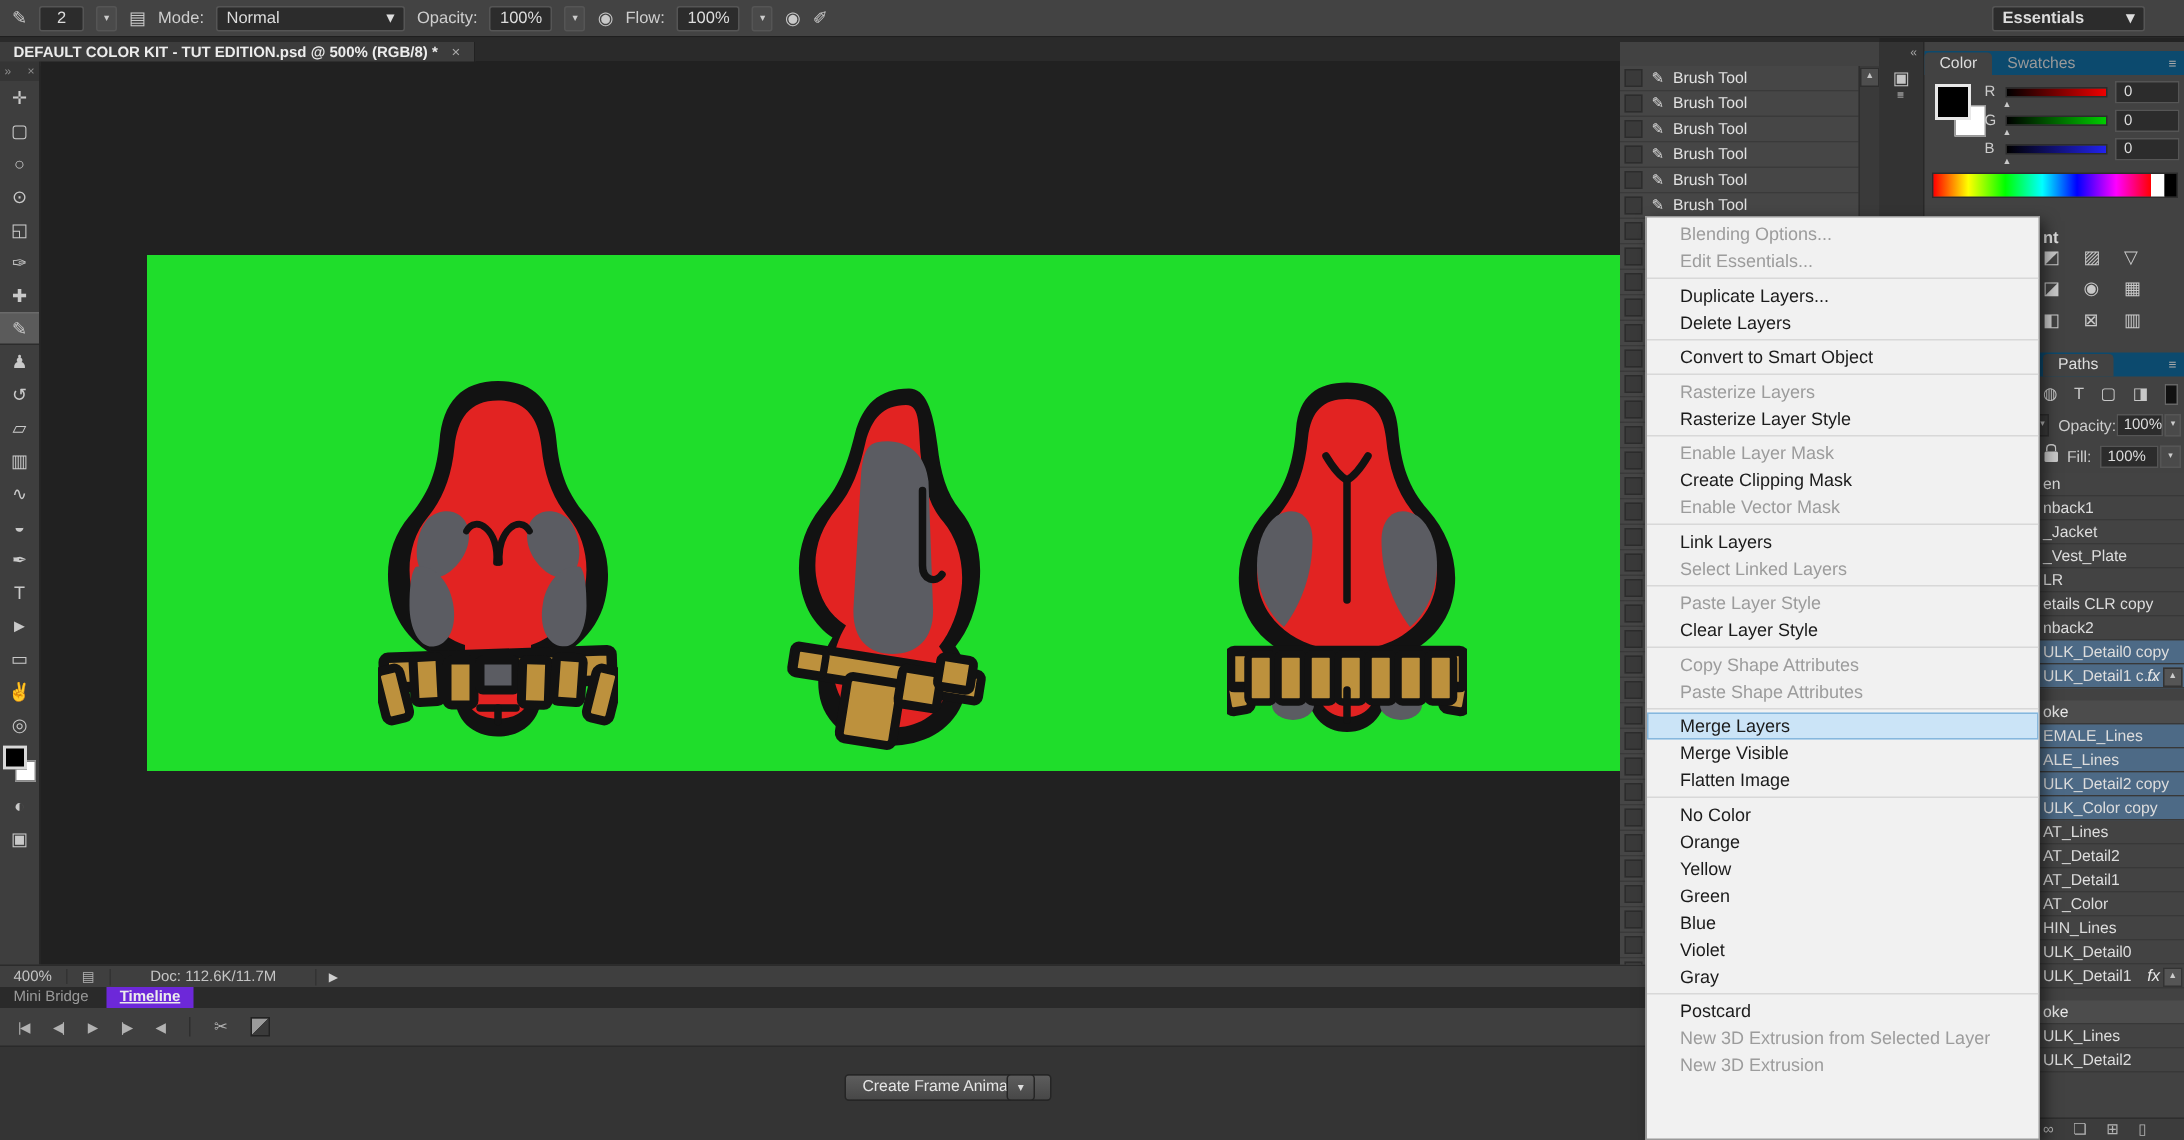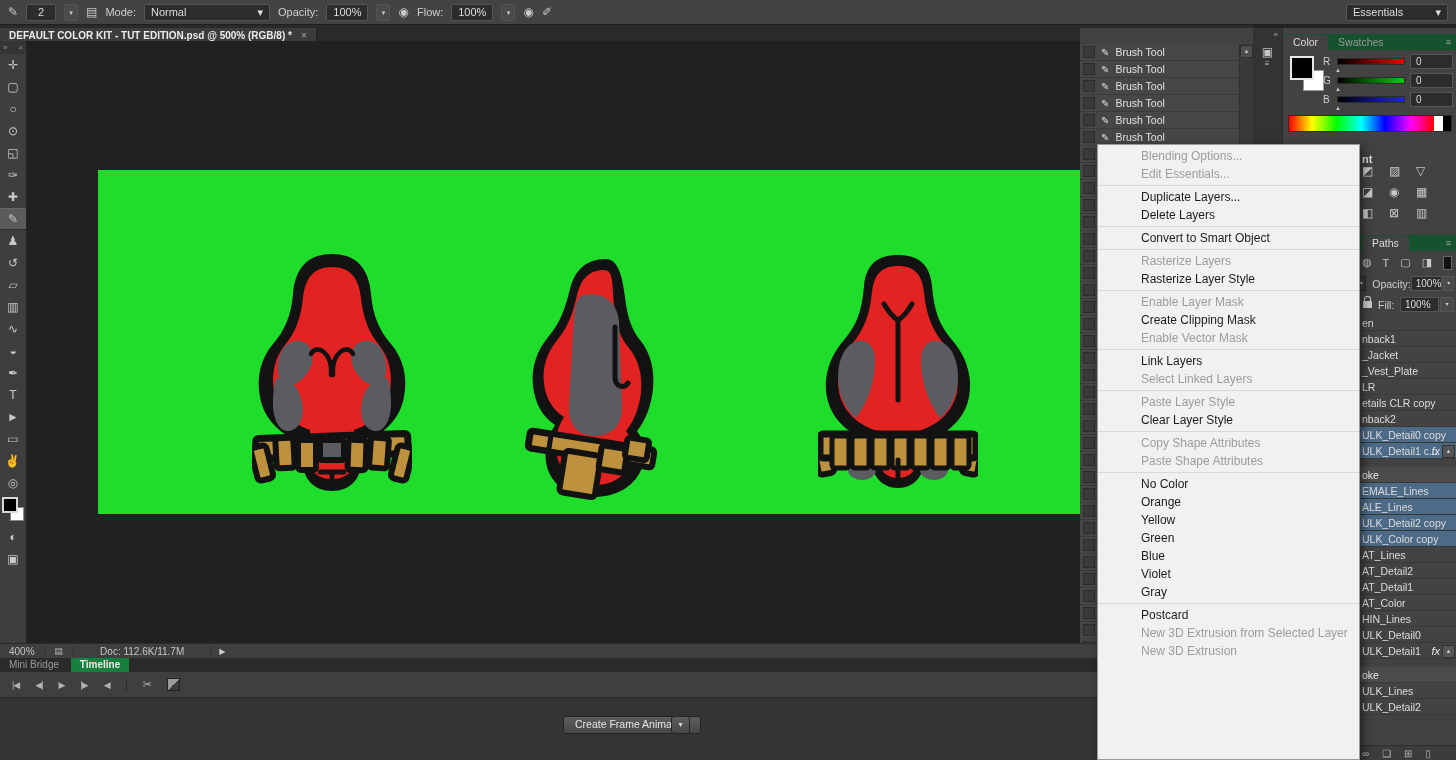--- a/index.html
+++ b/index.html
@@ -9,21 +9,21 @@
   #optionsbar{position:absolute;top:0;left:0;right:0;height:25px;background:#434343;
     border-bottom:1px solid #1f1f1f;display:flex;align-items:center;gap:8px;padding:0 8px;
     font-size:11px;color:#cfcfcf;box-sizing:border-box;}
   .oicon{color:#c9c9c9;font-size:12px;}
   .obox{background:#2c2c2c;border:1px solid #555;border-radius:2px;height:15px;line-height:15px;
     padding:0 6px;color:#ddd;display:inline-flex;align-items:center;gap:6px;}
   .obtn{width:12px;text-align:center;background:#4a4a4a;border:1px solid #555;height:15px;
     line-height:15px;font-size:7px;color:#ccc;border-radius:2px;}
   .sizebox{width:16px;justify-content:center;}
   .modebox{width:112px;justify-content:space-between;}
-  .wsbox{width:88px;justify-content:space-between;margin-left:auto;}
+  .wsbox{width:88px;justify-content:space-between;margin-left:auto;margin-right:18px;font-weight:bold;}
   
   #tabbar{position:absolute;top:25px;left:0;width:1253px;height:16px;background:#2a2a2a;
     border-bottom:1px solid #1d1d1d;}
   .doctab{display:inline-flex;align-items:center;gap:9px;height:16px;background:#3c3c3c;
     color:#ececec;font-size:10px;font-weight:bold;padding:0 9px;border-right:1px solid #222;}
   .doctab .x{color:#aaa;font-weight:normal;}
   
   #toolcol{position:absolute;top:41px;left:0;width:26px;bottom:0;background:#3e3e3e;
     border-right:1px solid #262626;}
   #toolhead{height:13px;color:#8f8f8f;font-size:8px;display:flex;justify-content:space-between;
@@ -41,21 +41,21 @@
   
   #statusbar{position:absolute;left:0;top:643px;width:1097px;height:15px;background:#3f3f3f;
     border-top:1px solid #2b2b2b;display:flex;align-items:center;font-size:10px;color:#c5c5c5;box-sizing:border-box;}
   #statusbar .zoomv{padding:0 9px;}
   #statusbar .sicon{font-size:9px;color:#b5b5b5;padding:0 10px;border-left:1px solid #333;}
   #statusbar .docbox{padding:0 26px;border-left:1px solid #333;border-right:1px solid #333;}
   #statusbar .sarrow{font-size:8px;padding:0 8px;color:#cfcfcf;}
   
   #tltabs{position:absolute;top:658px;left:0;width:1097px;height:14px;background:#2a2a2a;font-size:10px;}
   .tltab{display:inline-block;height:14px;line-height:14px;padding:0 9px;color:#9a9a9a;}
-  .tltab.active{background:#15803d;color:#ececec;font-weight:bold;}
+  .tltab.active{background:#6d28d9;color:#ececec;font-weight:bold;text-decoration:underline;}
   #tlcontrols{position:absolute;top:672px;left:0;width:1097px;height:26px;background:#3f3f3f;
     border-bottom:1px solid #2a2a2a;display:flex;align-items:center;gap:16px;padding-left:12px;box-sizing:border-box;}
   .ticon{color:#b2b2b2;font-size:9px;letter-spacing:-1px;}
   .ticon.sep{border-left:1px solid #2e2e2e;padding-left:16px;font-size:11px;}
   .transbox{width:11px;height:11px;background:linear-gradient(135deg,#9a9a9a 50%,#3a3a3a 50%);border:1px solid #222;}
   #tlarea{position:absolute;top:698px;left:0;width:1097px;height:62px;background:#343434;}
   .cfabtn{position:absolute;left:563px;top:18px;height:16px;line-height:15px;padding:0 11px;
     background:linear-gradient(#5d5d5d,#474747);border:1px solid #252525;border-radius:3px;
     color:#e6e6e6;font-size:10.5px;}
   .cfaarrow{position:absolute;left:671px;top:18px;width:17px;height:16px;line-height:16px;text-align:center;
@@ -74,21 +74,21 @@
   #hscroll .sup{display:block;width:11px;height:11px;margin:1px auto;background:#4e4e4e;color:#c5c5c5;
     font-size:6px;text-align:center;line-height:11px;border:1px solid #2e2e2e;}
   
   #dockstrip{position:absolute;left:1253px;top:28px;width:30px;bottom:0;background:#333;
     border-right:1px solid #282828;box-sizing:border-box;}
   #dockstrip .dcol{display:block;text-align:right;color:#a8a8a8;font-size:8px;padding:2px 4px 0 0;}
   #dockstrip .dsnap{display:block;text-align:center;color:#c5c5c5;font-size:12px;margin-top:6px;}
   #dockstrip .dlines{display:block;text-align:center;color:#c5c5c5;font-size:8px;letter-spacing:1px;}
   
   #panels{position:absolute;left:1283px;top:28px;width:173px;bottom:0;background:#424242;}
-  .tabsrow{position:absolute;left:0;right:0;height:16px;background:#14532d;display:flex;align-items:center;}
+  .tabsrow{position:absolute;left:0;right:0;height:16px;background:#0c4a6e;display:flex;align-items:center;}
   .tabinactive{color:#999;font-size:10.5px;padding:1px 10px 2px;}
   #colortabs{top:6px;}
   .cfgwrap{position:absolute;left:7px;top:28px;width:36px;height:38px;}
   .cfg{position:absolute;left:0;top:0;width:20px;height:20px;background:#000;border:2px solid #e8e8e8;z-index:2;}
   .cbg{position:absolute;left:13px;top:14px;width:19px;height:19px;background:#fff;border:1px solid #999;}
   #channels{position:absolute;left:40px;top:24px;right:3px;}
   .chrow{display:flex;align-items:center;height:19px;gap:5px;}
   .chlabel{width:9px;color:#ccc;font-size:10px;}
   .chtrack{flex:1;height:5px;border:1px solid #2c2c2c;position:relative;}
   .chtrack.r{background:linear-gradient(90deg,#000,#e00);}
@@ -132,21 +132,21 @@
     font-size:6px;text-align:center;line-height:11px;color:#ccc;}
   #layers-bottom{position:absolute;bottom:0;left:0;right:0;height:15px;background:#3c3c3c;
     border-top:1px solid #2e2e2e;display:flex;gap:13px;align-items:center;padding-left:79px;box-sizing:border-box;}
   .bicon{color:#b5b5b5;font-size:10px;}
   
   #ctx{position:absolute;left:1097px;top:144px;width:263px;bottom:0;background:#f1f1f1;
     border:1px solid #999;box-shadow:3px 3px 9px rgba(0,0,0,.5);z-index:60;font-size:12px;
     box-sizing:border-box;overflow:hidden;}
   .mgroup{padding:2px 0;}
   .mgroup + .mgroup{border-top:1px solid #d8d8d8;}
-  .mitem{height:18px;line-height:18px;padding-left:43px;color:#1b1b1b;white-space:nowrap;}
+  .mitem{height:18px;line-height:18px;padding-left:22px;color:#1b1b1b;white-space:nowrap;}
   .mitem.disabled{color:#9c9c9c;}
   .mitem.hl{background:var(--menu-highlight);outline:1px solid #86b7dd;outline-offset:-1px;}
 </style>
 </head>
 <body>
 
 <div id="app">
 
   <div id="optionsbar">
     <span class="oicon">✎</span>
@@ -650,20 +650,25 @@
         </div>
         <div class="mgroup">
           <div class="mitem disabled">Paste Layer Style</div>
           <div class="mitem">Clear Layer Style</div>
         </div>
         <div class="mgroup">
           <div class="mitem disabled">Copy Shape Attributes</div>
           <div class="mitem disabled">Paste Shape Attributes</div>
         </div>
         <div class="mgroup">
+          <div class="mitem hl">Merge Layers</div>
+          <div class="mitem">Merge Visible</div>
+          <div class="mitem">Flatten Image</div>
+        </div>
+        <div class="mgroup">
           <div class="mitem">No Color</div>
           <div class="mitem">Orange</div>
           <div class="mitem">Yellow</div>
           <div class="mitem">Green</div>
           <div class="mitem">Blue</div>
           <div class="mitem">Violet</div>
           <div class="mitem">Gray</div>
         </div>
         <div class="mgroup">
           <div class="mitem">Postcard</div>

